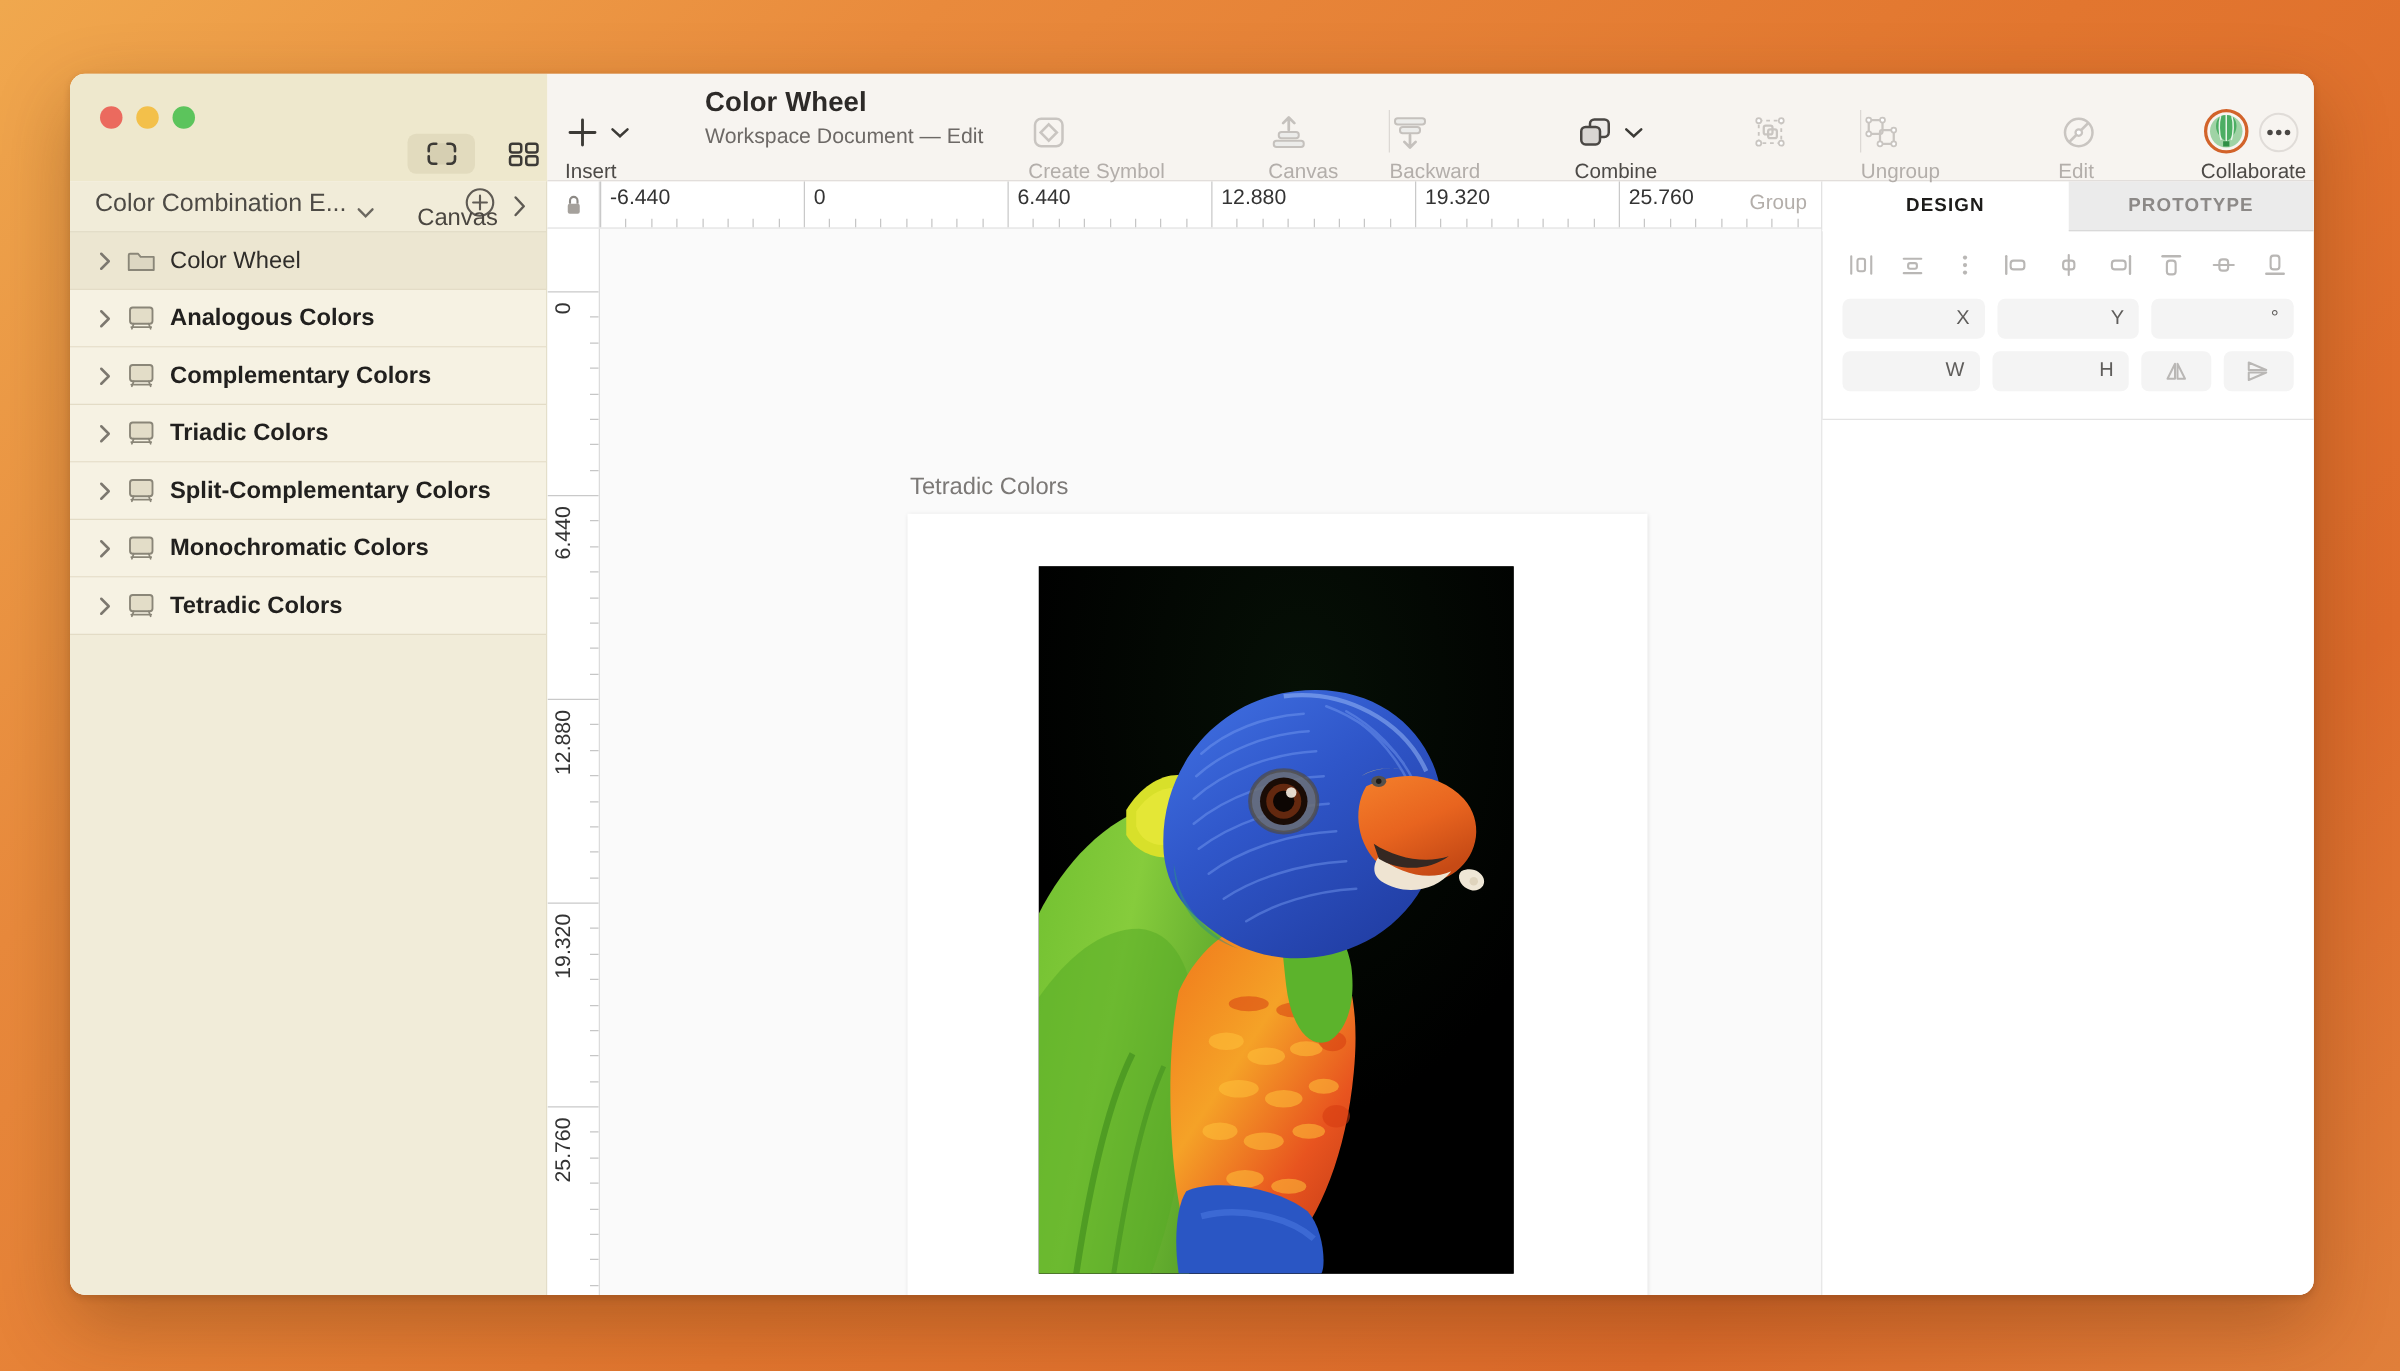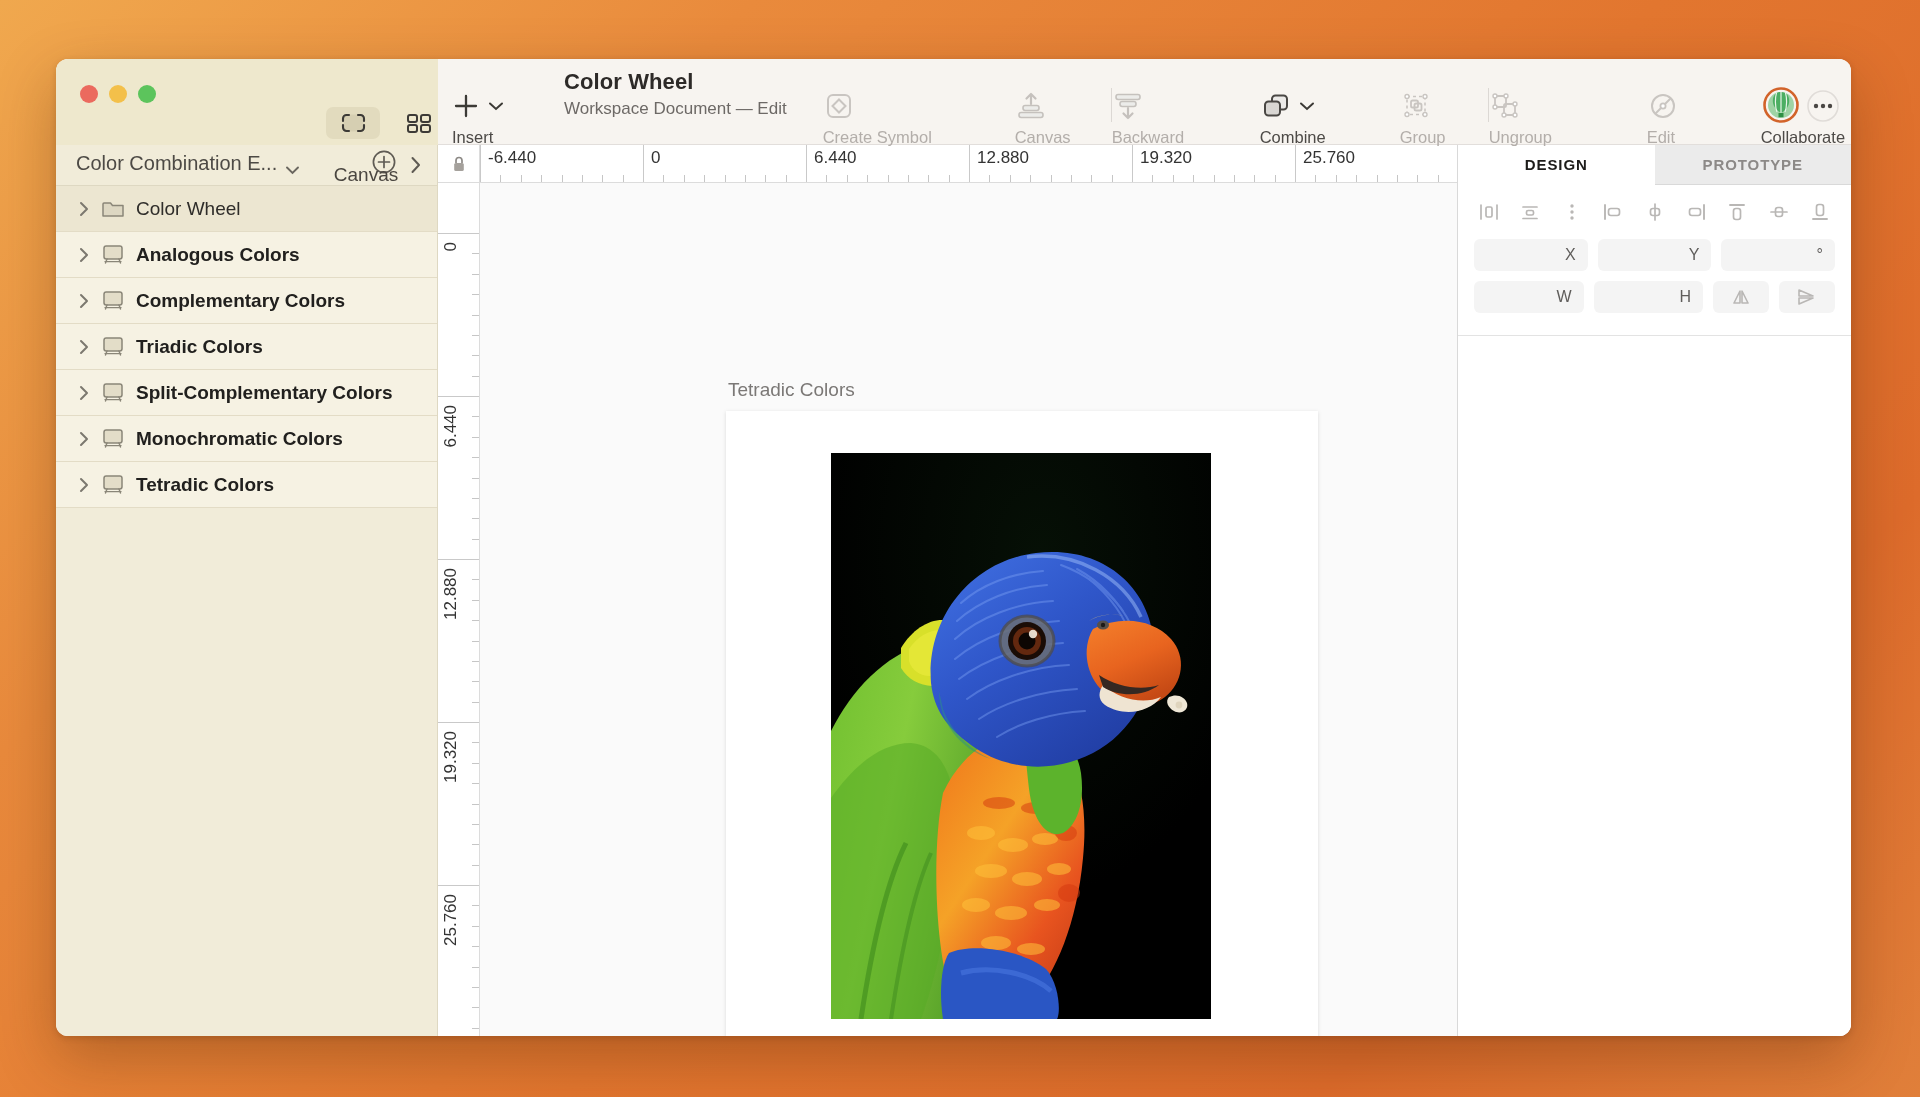--- a/index.html
+++ b/index.html
@@ -346,21 +346,21 @@
           </span>
           <span style="margin-left:7px">
             <svg width="16" height="10" viewBox="0 0 16 10">
               <path d="M2 2.5 L8 8 L14 2.5" fill="none" stroke="#3c3a36" stroke-width="2" stroke-linecap="round"></path>
             </svg>
           </span>
         </div>
         <div class="tb-label">Combine</div>
       </div>
 
-      <div class="tb-group" style="width:88px; margin-left:22px;">
+      <div class="tb-group" style="width:88px; margin-left:22px;gap:25px;">
         <div class="tb-ico">
           <span>
             <svg width="32" height="30" viewBox="0 0 32 30">
               <rect x="7" y="5.5" width="18" height="18" fill="none" stroke="#c9c5c1" stroke-width="1.5" stroke-dasharray="3 3"></rect>
               <rect x="11" y="9.5" width="7" height="7" rx="1.6" fill="none" stroke="#c9c5c1" stroke-width="1.8"></rect>
               <rect x="14.5" y="12.5" width="7" height="7" rx="1.6" fill="none" stroke="#c9c5c1" stroke-width="1.8"></rect>
               <circle cx="7" cy="5.5" r="2" fill="#fff" stroke="#c9c5c1" stroke-width="1.4"></circle>
               <circle cx="25" cy="5.5" r="2" fill="#fff" stroke="#c9c5c1" stroke-width="1.4"></circle>
               <circle cx="7" cy="23.5" r="2" fill="#fff" stroke="#c9c5c1" stroke-width="1.4"></circle>
               <circle cx="25" cy="23.5" r="2" fill="#fff" stroke="#c9c5c1" stroke-width="1.4"></circle>

